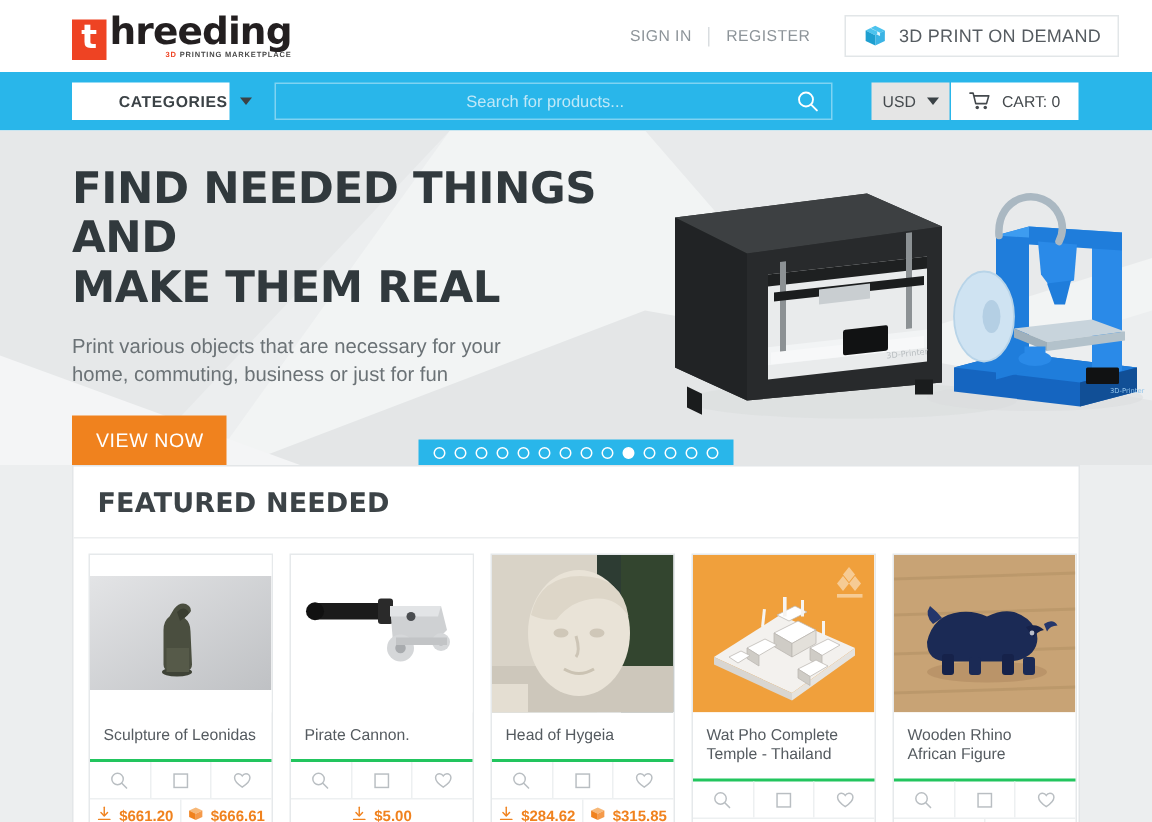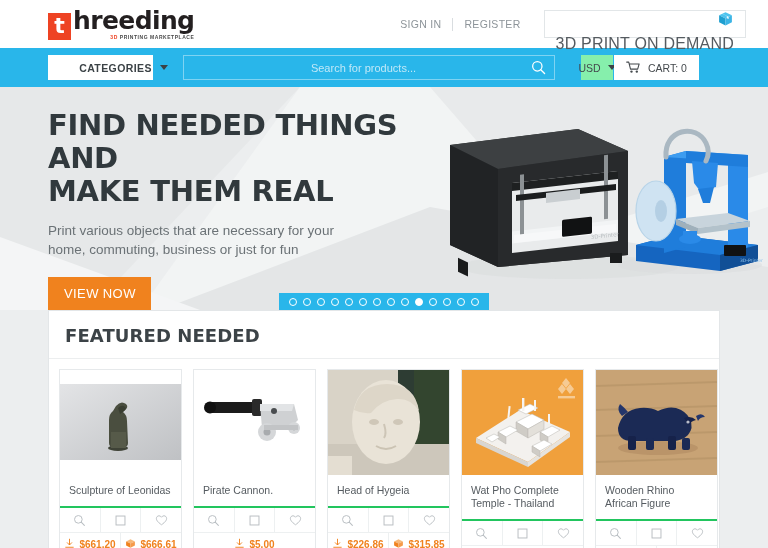--- a/index.html
+++ b/index.html
@@ -48,26 +48,26 @@
     display: flex; align-items: center; gap: 0;
   }
   .auth-link {
     font-size: 10.5px; color: #8d9499; letter-spacing: .3px;
     padding: 0 11px; text-decoration: none; cursor: pointer;
     white-space: nowrap;
   }
   .auth-sep { width: 1px; height: 13px; background: #d9dde0; }
 
   .top-btn {
-    display: flex; align-items: flex-end; gap: 7px;
+    display: flex; align-items: center; gap: 7px;
     height: 28px; padding: 0 11px;
     border: 1px solid #e2e6e8;
     background: #fff;
-    font-size: 16px; color: #555b60; letter-spacing: .2px;
-    white-space: nowrap; cursor: pointer; flex-direction: column;
+    font-size: 12px; color: #555b60; letter-spacing: .2px;
+    white-space: nowrap; cursor: pointer;
   }
   .top-btn.first { margin-left: 12px; }
   .top-btn.second { margin-left: 10px; }
 
   
   .ico-cube { width: 17px; height: 16px; flex: 0 0 17px; }
   .ico-shop { width: 17px; height: 15px; flex: 0 0 17px; }
 
   
   .searchbar {
@@ -103,22 +103,22 @@
     flex: 1; border: none; outline: none; background: transparent;
     font-size: 11px; color: #ffffff;
     font-family: "Liberation Sans", sans-serif;
     text-align: center;
   }
   .search-input::placeholder { color: #bfe8f8; }
   .search-ico { width: 15px; height: 15px; flex: 0 0 15px; cursor: pointer; }
 
   .currency-btn {
     margin-left: 26px;
-    width: 32px; height: 25px;
-    background: #86efac;
+    width: 52px; height: 25px;
+    background: #e5e5e5;
     display: flex; align-items: center; justify-content: center; gap: 7px;
     font-size: 10.5px; color: #44494d; cursor: pointer;
   }
   .cart-btn {
     margin-left: 1px;
     height: 25px; padding: 0 12px;
     background: #fff;
     display: flex; align-items: center; gap: 7px;
     font-size: 10.5px; color: #44494d; cursor: pointer;
     white-space: nowrap;
@@ -545,21 +545,21 @@
               </svg>
             </div>
           </div>
           <div class="card-prices">
             <div class="price">
               <span><svg viewBox="0 0 14 14" width="11" height="11">
                   <line x1="7" y1="1.5" x2="7" y2="8.4" stroke="#f0821e" stroke-width="1.2" stroke-linecap="round"></line>
                   <path d="M4.2 6 L7 8.9 L9.8 6" fill="none" stroke="#f0821e" stroke-width="1.2" stroke-linecap="round" stroke-linejoin="round"></path>
                   <line x1="2.2" y1="11.8" x2="11.8" y2="11.8" stroke="#f0821e" stroke-width="1.2" stroke-linecap="round"></line>
                 </svg></span>
-              <span>$226.86</span>
+              <span>$284.62</span>
             </div>
             <div class="price">
               <span><svg viewBox="0 0 14 14" width="11" height="11">
                   <path d="M7 1.6 L12.6 4.3 L7 7 L1.4 4.3 Z" fill="#f7b878"></path>
                   <path d="M1.4 4.3 L7 7 L7 12.4 L1.4 9.7 Z" fill="#f0821e"></path>
                   <path d="M12.6 4.3 L7 7 L7 12.4 L12.6 9.7 Z" fill="#f59a4a"></path>
                 </svg></span>
               <span>$315.85</span>
             </div>
           </div>

